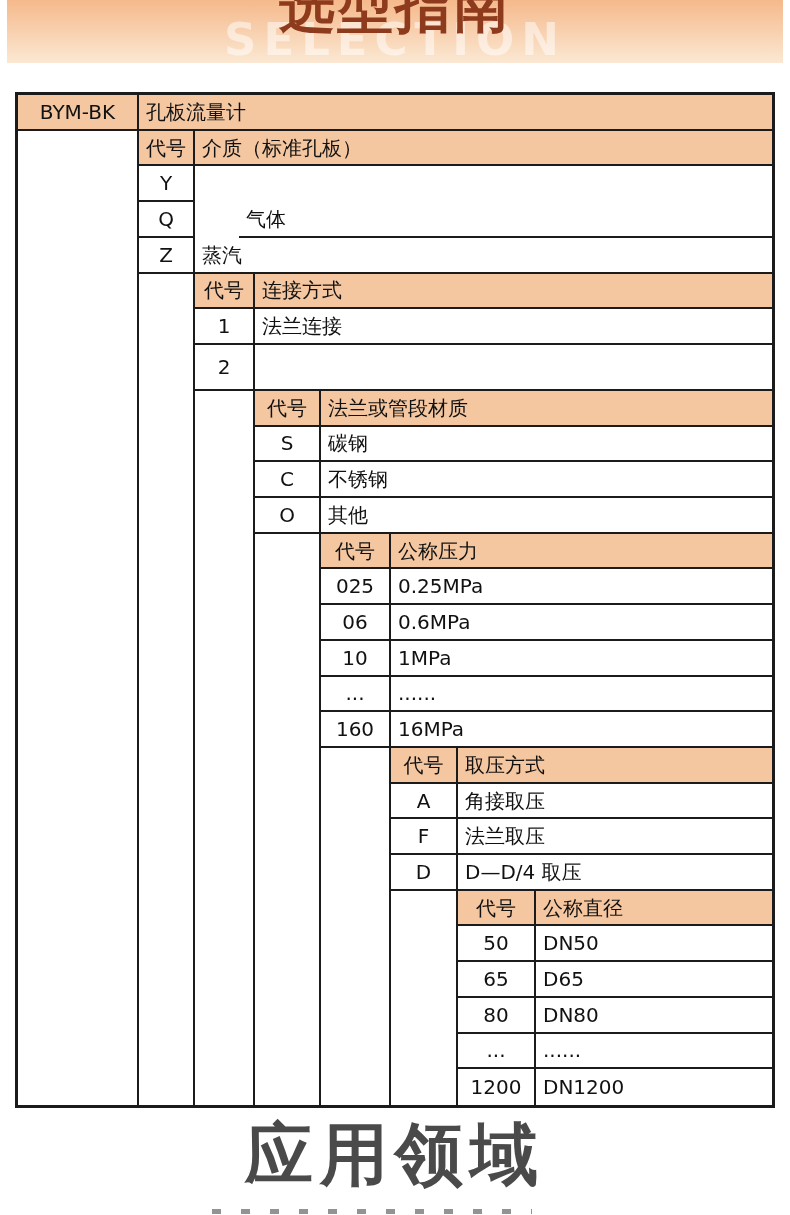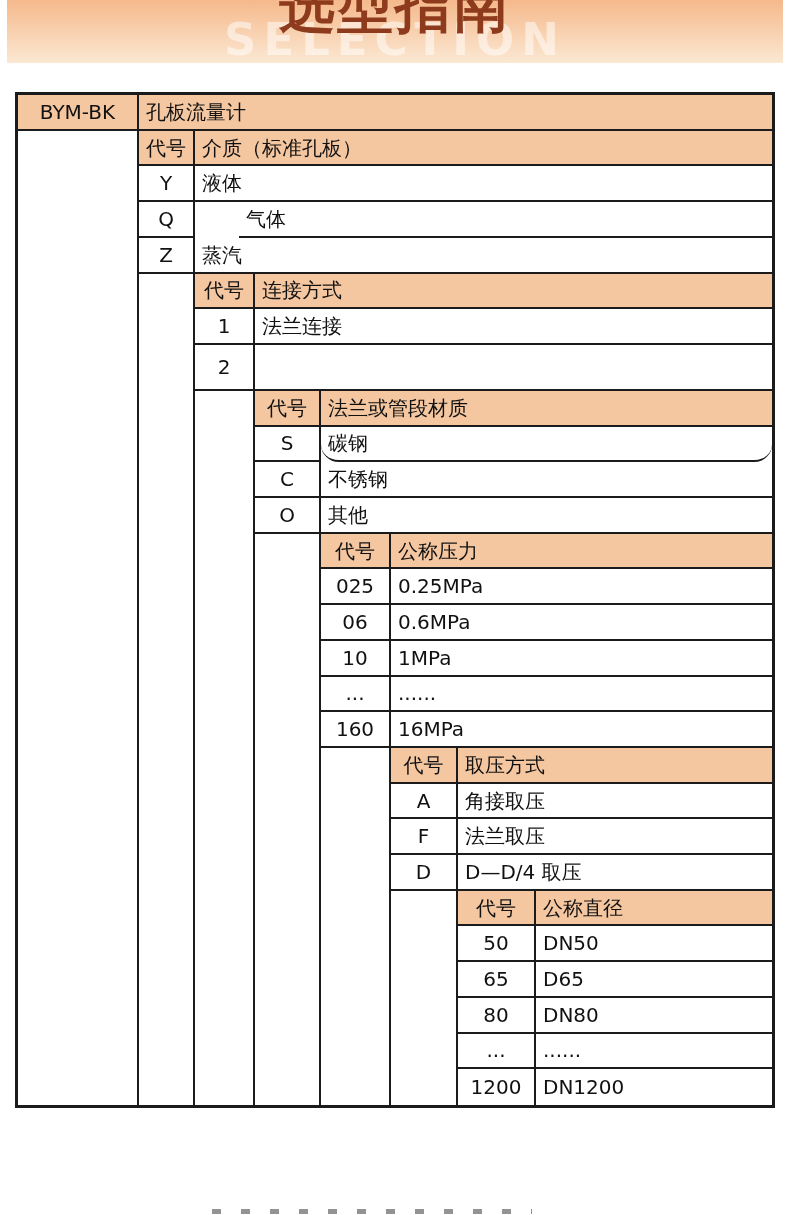--- a/index.html
+++ b/index.html
@@ -83,21 +83,20 @@
   </div>
 
   <div class="sel-table" style="grid-template-rows: repeat(28, 1fr);">
       <div class="cell code hdr" style="grid-area: 1 / 1;">BYM-BK</div>
       <div class="cell value hdr" style="grid-area: 1 / 2 / auto / -1;">孔板流量计</div>
       <div class="cell filler" style="grid-area: 2 / 1;"></div>
       <div class="cell code hdr" style="grid-area: 2 / 2;">代号</div>
       <div class="cell value hdr" style="grid-area: 2 / 3 / auto / -1;">介质（标准孔板）</div>
       <div class="cell filler" style="grid-area: 3 / 1;"></div>
       <div class="cell code" style="grid-area: 3 / 2;">Y</div>
-      <div class="cell value" style="grid-area: 3 / 3 / auto / -1;">液体</div>
       <div class="cell filler" style="grid-area: 4 / 1;"></div>
       <div class="cell code" style="grid-area: 4 / 2;">Q</div>
       <div class="cell value" style="grid-area: 4 / 3 / auto / -1; margin-left: 44px;">气体</div>
       <div class="cell filler" style="grid-area: 5 / 1;"></div>
       <div class="cell code" style="grid-area: 5 / 2;">Z</div>
       <div class="cell value" style="grid-area: 5 / 3 / auto / -1;">蒸汽</div>
       <div class="cell filler" style="grid-area: 6 / 1;"></div>
       <div class="cell filler" style="grid-area: 6 / 2;"></div>
       <div class="cell code hdr" style="grid-area: 6 / 3;">代号</div>
       <div class="cell value hdr" style="grid-area: 6 / 4 / auto / -1;">连接方式</div>
@@ -111,21 +110,21 @@
       <div class="cell value" style="grid-area: 8 / 4 / auto / -1; margin-top: 44px;">带前后直管段，对焊连接</div>
       <div class="cell filler" style="grid-area: 9 / 1;"></div>
       <div class="cell filler" style="grid-area: 9 / 2;"></div>
       <div class="cell filler" style="grid-area: 9 / 3;"></div>
       <div class="cell code hdr" style="grid-area: 9 / 4;">代号</div>
       <div class="cell value hdr" style="grid-area: 9 / 5 / auto / -1;">法兰或管段材质</div>
       <div class="cell filler" style="grid-area: 10 / 1;"></div>
       <div class="cell filler" style="grid-area: 10 / 2;"></div>
       <div class="cell filler" style="grid-area: 10 / 3;"></div>
       <div class="cell code" style="grid-area: 10 / 4;">S</div>
-      <div class="cell value" style="grid-area: 10 / 5 / auto / -1; border-radius: 18px;">碳钢</div>
+      <div class="cell value" style="grid-area: 10 / 5 / auto / -1;">碳钢</div>
       <div class="cell filler" style="grid-area: 11 / 1;"></div>
       <div class="cell filler" style="grid-area: 11 / 2;"></div>
       <div class="cell filler" style="grid-area: 11 / 3;"></div>
       <div class="cell code" style="grid-area: 11 / 4;">C</div>
       <div class="cell value" style="grid-area: 11 / 5 / auto / -1;">不锈钢</div>
       <div class="cell filler" style="grid-area: 12 / 1;"></div>
       <div class="cell filler" style="grid-area: 12 / 2;"></div>
       <div class="cell filler" style="grid-area: 12 / 3;"></div>
       <div class="cell code" style="grid-area: 12 / 4;">O</div>
       <div class="cell value" style="grid-area: 12 / 5 / auto / -1;">其他</div>
@@ -236,16 +235,17 @@
       <div class="cell filler" style="grid-area: 28 / 1;"></div>
       <div class="cell filler" style="grid-area: 28 / 2;"></div>
       <div class="cell filler" style="grid-area: 28 / 3;"></div>
       <div class="cell filler" style="grid-area: 28 / 4;"></div>
       <div class="cell filler" style="grid-area: 28 / 5;"></div>
       <div class="cell filler" style="grid-area: 28 / 6;"></div>
       <div class="cell code last" style="grid-area: 28 / 7;">1200</div>
       <div class="cell value last" style="grid-area: 28 / 8 / auto / -1;">DN1200</div>
     </div>
 
+  <h2 class="footer-title">应用领域</h2>
 
   <div class="clipped-next-line"></div>
 
 </div>
 
 </body></html>

